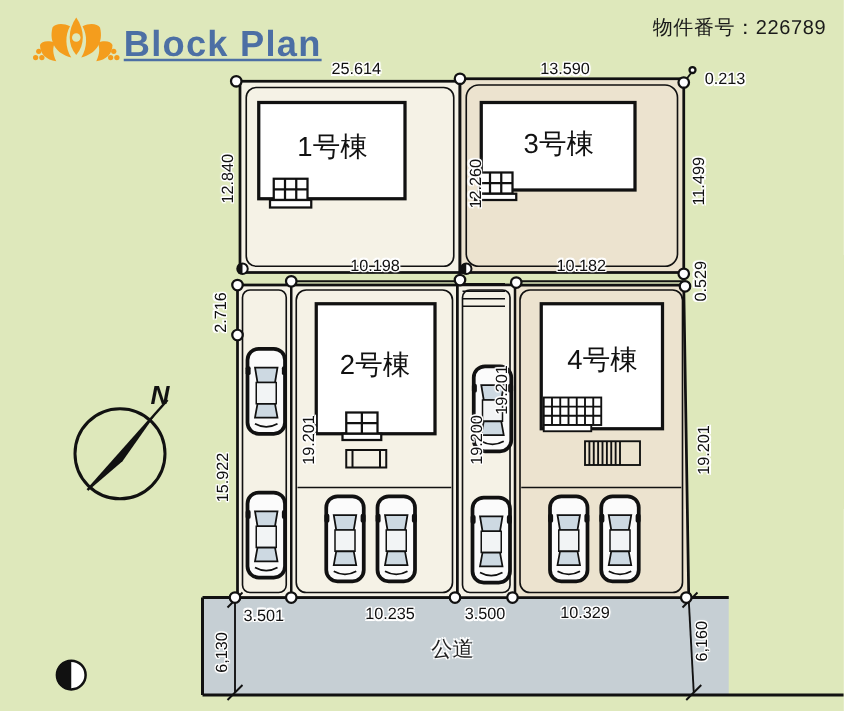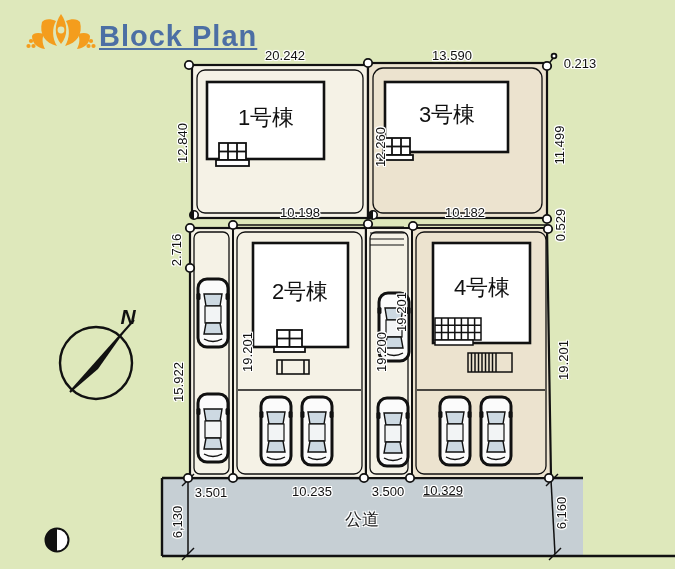--- a/index.html
+++ b/index.html
@@ -231,43 +231,44 @@
       <circle cx="3" cy="31" r="2.1"></circle>
         <circle cx="0.5" cy="36" r="2.1"></circle>
         <circle cx="5.5" cy="36" r="2.1"></circle>
       <circle cx="63" cy="31" r="2.1"></circle>
         <circle cx="60.5" cy="36" r="2.1"></circle>
         <circle cx="65.5" cy="36" r="2.1"></circle>
     </g>
   </svg>
 
   <div class="brand">Block Plan</div>
+  <div class="prop-number">物件番号：226789</div>
 
   <div class="bldg-label" style="left:266px;top:118px;">1号棟</div>
   <div class="bldg-label" style="left:300px;top:292px;">2号棟</div>
   <div class="bldg-label" style="left:447px;top:115px;">3号棟</div>
   <div class="bldg-label" style="left:482px;top:288px;">4号棟</div>
 
-  <div class="dim" style="left:285px;top:55px;">20.242</div>
+  <div class="dim" style="left:285px;top:55px;">25.614</div>
   <div class="dim" style="left:452px;top:55px;">13.590</div>
   <div class="dim" style="left:580px;top:63px;">0.213</div>
   <div class="dim v" style="left:182px;top:143px;">12.840</div>
   <div class="dim v" style="left:380px;top:147px;">12.260</div>
   <div class="dim v" style="left:559px;top:145px;">11.499</div>
   <div class="dim" style="left:300px;top:212px;">10.198</div>
   <div class="dim" style="left:465px;top:212px;">10.182</div>
   <div class="dim v" style="left:560px;top:225px;">0.529</div>
   <div class="dim v" style="left:176px;top:250px;">2.716</div>
   <div class="dim v" style="left:178px;top:382px;">15.922</div>
   <div class="dim v" style="left:247px;top:352px;">19.201</div>
   <div class="dim v" style="left:381px;top:352px;">19.200</div>
   <div class="dim v" style="left:401px;top:312px;">19.201</div>
   <div class="dim v" style="left:563px;top:360px;">19.201</div>
   <div class="dim" style="left:211px;top:492px;">3.501</div>
   <div class="dim" style="left:312px;top:491px;">10.235</div>
   <div class="dim" style="left:388px;top:491px;">3.500</div>
-  <div class="dim" style="left:443px;top:490px;text-decoration:underline;">10.329</div>
+  <div class="dim" style="left:468px;top:490px;">10.329</div>
   <div class="dim v" style="left:177px;top:522px;">6,130</div>
   <div class="dim v" style="left:561px;top:513px;">6,160</div>
 
   <div class="road-label" style="left:362px;top:519px;text-align:center;">公道</div>
   <div class="north-label">N</div>
 </div>
 
 </body></html>

